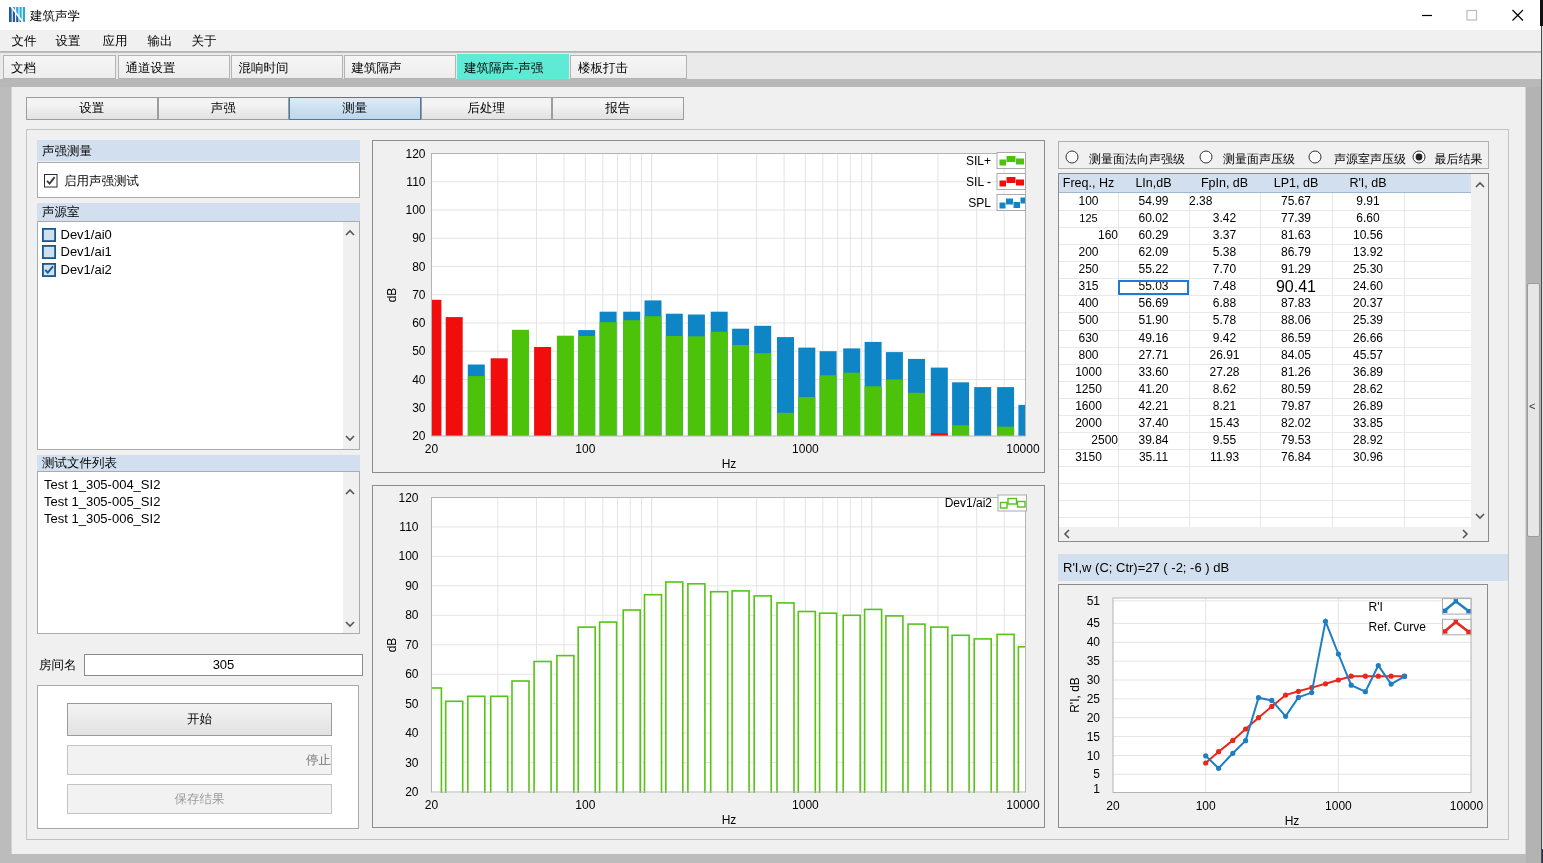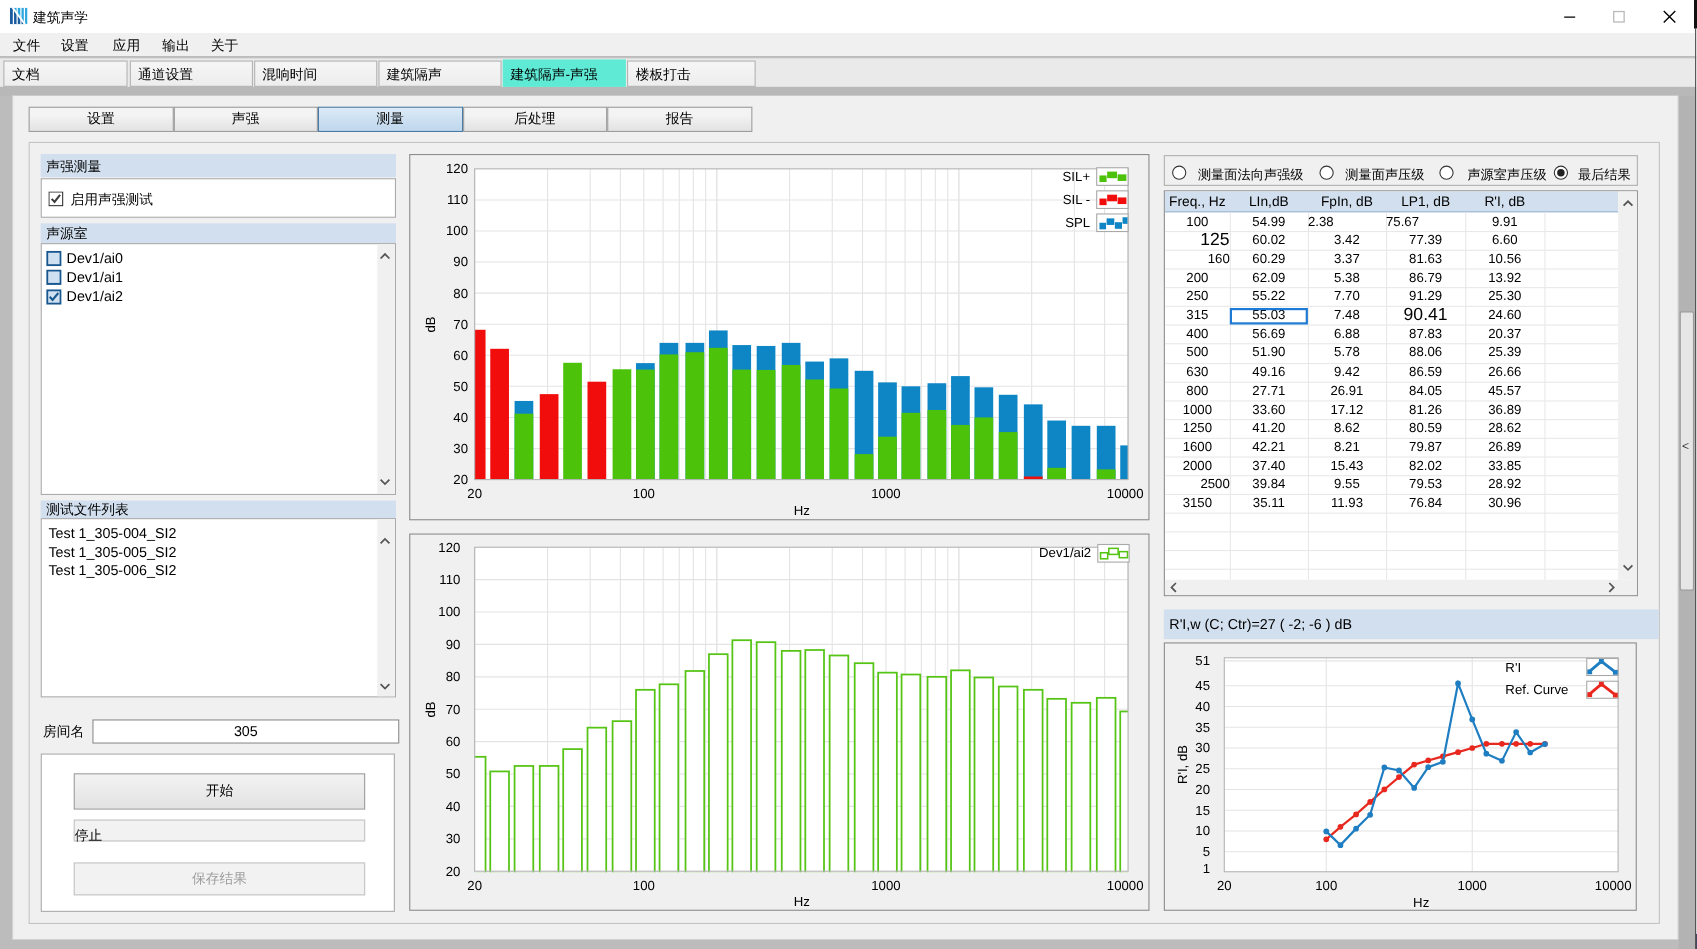--- a/index.html
+++ b/index.html
@@ -90,21 +90,21 @@
 <svg class="abs" style="left:343.5px;top:487px" width="12" height="10">
     <path d="M2 7 L6 3 L10 7" stroke="#555" stroke-width="1.6" fill="none"></path>
   </svg>
 <svg class="abs" style="left:343.5px;top:619px" width="12" height="10">
     <path d="M2 3 L6 7 L10 3" stroke="#555" stroke-width="1.6" fill="none"></path>
   </svg>
 <div class="abs" style="left:39px;top:657px;font-size:12.5px">房间名</div>
 <div class="abs" style="left:84px;top:653.5px;width:279px;height:22px;background:#fff;border:1px solid #8a8a8a;font-size:13px;text-align:center;line-height:20px">305</div>
 <div class="abs" style="left:37px;top:685px;width:322px;height:143.5px;background:#fff;border:1px solid #a9a9a9"></div>
 <div class="abs" style="left:67px;top:703px;width:265px;height:32.5px;background:linear-gradient(#f3f3f3,#e2e2e2);border:1px solid #9a9a9a;font-size:12.5px;text-align:center;line-height:31px">开始</div>
-<div class="abs" style="left:67px;top:745px;width:265px;height:20px;background:#f2f2f2;border:1px solid #c4c4c4;font-size:12.5px;color:#000000;text-align:left;line-height:28px">停止</div>
+<div class="abs" style="left:67px;top:745px;width:265px;height:30px;background:#f2f2f2;border:1px solid #c4c4c4;font-size:12.5px;color:#737373;text-align:right;line-height:28px">停止</div>
 <div class="abs" style="left:67px;top:784px;width:265px;height:30px;background:#f2f2f2;border:1px solid #c4c4c4;font-size:12.5px;color:#9b9b9b;text-align:center;line-height:28px">保存结果</div>
 <div class="abs" style="left:372px;top:139.5px;width:673px;height:333px;background:#f0f0f0;border:1px solid #8c8c8c"><svg width="671" height="331" font-family="Liberation Sans, sans-serif">
       <rect x="58.5" y="12.5" width="594.0" height="282.5" fill="#fff" stroke="none"></rect>
       <line x1="58.5" y1="266.8" x2="652.5" y2="266.8" stroke="#e4e4e4"></line>
       <line x1="58.5" y1="238.5" x2="652.5" y2="238.5" stroke="#e4e4e4"></line>
       <line x1="58.5" y1="210.2" x2="652.5" y2="210.2" stroke="#e4e4e4"></line>
       <line x1="58.5" y1="182.0" x2="652.5" y2="182.0" stroke="#e4e4e4"></line>
       <line x1="58.5" y1="153.8" x2="652.5" y2="153.8" stroke="#e4e4e4"></line>
       <line x1="58.5" y1="125.5" x2="652.5" y2="125.5" stroke="#e4e4e4"></line>
       <line x1="58.5" y1="97.2" x2="652.5" y2="97.2" stroke="#e4e4e4"></line>
@@ -363,23 +363,23 @@
     <div style="position:absolute;left:0px;top:238.8px;width:412px;height:1px;background:#e8e8e8"></div>
     <div style="position:absolute;left:0px;top:255.9px;width:412px;height:1px;background:#e8e8e8"></div>
     <div style="position:absolute;left:0px;top:273.0px;width:412px;height:1px;background:#e8e8e8"></div>
     <div style="position:absolute;left:0px;top:290.0px;width:412px;height:1px;background:#e8e8e8"></div>
     <div style="position:absolute;left:0px;top:307.1px;width:412px;height:1px;background:#e8e8e8"></div>
     <div style="position:absolute;left:0px;top:324.1px;width:412px;height:1px;background:#e8e8e8"></div>
     <div style="position:absolute;left:0px;top:341.2px;width:412px;height:1px;background:#e8e8e8"></div>
     <div style="position:absolute;left:0px;top:0.0px;width:59px;height:17.1px;line-height:17.1px;text-align:center;font-size:12px">100</div>
     <div style="position:absolute;left:59px;top:0.0px;width:71px;height:17.1px;line-height:17.1px;text-align:center;font-size:12px">54.99</div>
     <div style="position:absolute;left:130px;top:0.0px;width:71px;height:17.1px;line-height:17.1px;text-align:left;font-size:12px">2.38</div>
-    <div style="position:absolute;left:201px;top:0.0px;width:72px;height:17.1px;line-height:17.1px;font-size:12px">75.67</div>
+    <div style="position:absolute;left:201px;top:0.0px;width:72px;height:17.1px;line-height:17.1px;text-align:center;font-size:12px">75.67</div>
     <div style="position:absolute;left:273px;top:0.0px;width:72px;height:17.1px;line-height:17.1px;text-align:center;font-size:12px">9.91</div>
-    <div style="position:absolute;left:16px;top:17.1px;width:59px;height:17.1px;line-height:17.1px;text-align:center;font-size:16px">125</div>
+    <div style="position:absolute;left:0px;top:17.1px;width:59px;height:17.1px;line-height:17.1px;text-align:center;font-size:11px">125</div>
     <div style="position:absolute;left:59px;top:17.1px;width:71px;height:17.1px;line-height:17.1px;text-align:center;font-size:12px">60.02</div>
     <div style="position:absolute;left:130px;top:17.1px;width:71px;height:17.1px;line-height:17.1px;text-align:center;font-size:12px">3.42</div>
     <div style="position:absolute;left:201px;top:17.1px;width:72px;height:17.1px;line-height:17.1px;text-align:center;font-size:12px">77.39</div>
     <div style="position:absolute;left:273px;top:17.1px;width:72px;height:17.1px;line-height:17.1px;text-align:center;font-size:12px">6.60</div>
     <div style="position:absolute;left:0px;top:34.1px;width:59px;height:17.1px;line-height:17.1px;text-align:right;font-size:12px">160</div>
     <div style="position:absolute;left:59px;top:34.1px;width:71px;height:17.1px;line-height:17.1px;text-align:center;font-size:12px">60.29</div>
     <div style="position:absolute;left:130px;top:34.1px;width:71px;height:17.1px;line-height:17.1px;text-align:center;font-size:12px">3.37</div>
     <div style="position:absolute;left:201px;top:34.1px;width:72px;height:17.1px;line-height:17.1px;text-align:center;font-size:12px">81.63</div>
     <div style="position:absolute;left:273px;top:34.1px;width:72px;height:17.1px;line-height:17.1px;text-align:center;font-size:12px">10.56</div>
     <div style="position:absolute;left:0px;top:51.2px;width:59px;height:17.1px;line-height:17.1px;text-align:center;font-size:12px">200</div>
@@ -412,21 +412,21 @@
     <div style="position:absolute;left:130px;top:136.5px;width:71px;height:17.1px;line-height:17.1px;text-align:center;font-size:12px">9.42</div>
     <div style="position:absolute;left:201px;top:136.5px;width:72px;height:17.1px;line-height:17.1px;text-align:center;font-size:12px">86.59</div>
     <div style="position:absolute;left:273px;top:136.5px;width:72px;height:17.1px;line-height:17.1px;text-align:center;font-size:12px">26.66</div>
     <div style="position:absolute;left:0px;top:153.5px;width:59px;height:17.1px;line-height:17.1px;text-align:center;font-size:12px">800</div>
     <div style="position:absolute;left:59px;top:153.5px;width:71px;height:17.1px;line-height:17.1px;text-align:center;font-size:12px">27.71</div>
     <div style="position:absolute;left:130px;top:153.5px;width:71px;height:17.1px;line-height:17.1px;text-align:center;font-size:12px">26.91</div>
     <div style="position:absolute;left:201px;top:153.5px;width:72px;height:17.1px;line-height:17.1px;text-align:center;font-size:12px">84.05</div>
     <div style="position:absolute;left:273px;top:153.5px;width:72px;height:17.1px;line-height:17.1px;text-align:center;font-size:12px">45.57</div>
     <div style="position:absolute;left:0px;top:170.6px;width:59px;height:17.1px;line-height:17.1px;text-align:center;font-size:12px">1000</div>
     <div style="position:absolute;left:59px;top:170.6px;width:71px;height:17.1px;line-height:17.1px;text-align:center;font-size:12px">33.60</div>
-    <div style="position:absolute;left:130px;top:170.6px;width:71px;height:17.1px;line-height:17.1px;text-align:center;font-size:12px">17.12</div>
+    <div style="position:absolute;left:130px;top:170.6px;width:71px;height:17.1px;line-height:17.1px;text-align:center;font-size:12px">27.28</div>
     <div style="position:absolute;left:201px;top:170.6px;width:72px;height:17.1px;line-height:17.1px;text-align:center;font-size:12px">81.26</div>
     <div style="position:absolute;left:273px;top:170.6px;width:72px;height:17.1px;line-height:17.1px;text-align:center;font-size:12px">36.89</div>
     <div style="position:absolute;left:0px;top:187.7px;width:59px;height:17.1px;line-height:17.1px;text-align:center;font-size:12px">1250</div>
     <div style="position:absolute;left:59px;top:187.7px;width:71px;height:17.1px;line-height:17.1px;text-align:center;font-size:12px">41.20</div>
     <div style="position:absolute;left:130px;top:187.7px;width:71px;height:17.1px;line-height:17.1px;text-align:center;font-size:12px">8.62</div>
     <div style="position:absolute;left:201px;top:187.7px;width:72px;height:17.1px;line-height:17.1px;text-align:center;font-size:12px">80.59</div>
     <div style="position:absolute;left:273px;top:187.7px;width:72px;height:17.1px;line-height:17.1px;text-align:center;font-size:12px">28.62</div>
     <div style="position:absolute;left:0px;top:204.7px;width:59px;height:17.1px;line-height:17.1px;text-align:center;font-size:12px">1600</div>
     <div style="position:absolute;left:59px;top:204.7px;width:71px;height:17.1px;line-height:17.1px;text-align:center;font-size:12px">42.21</div>
     <div style="position:absolute;left:130px;top:204.7px;width:71px;height:17.1px;line-height:17.1px;text-align:center;font-size:12px">8.21</div>

